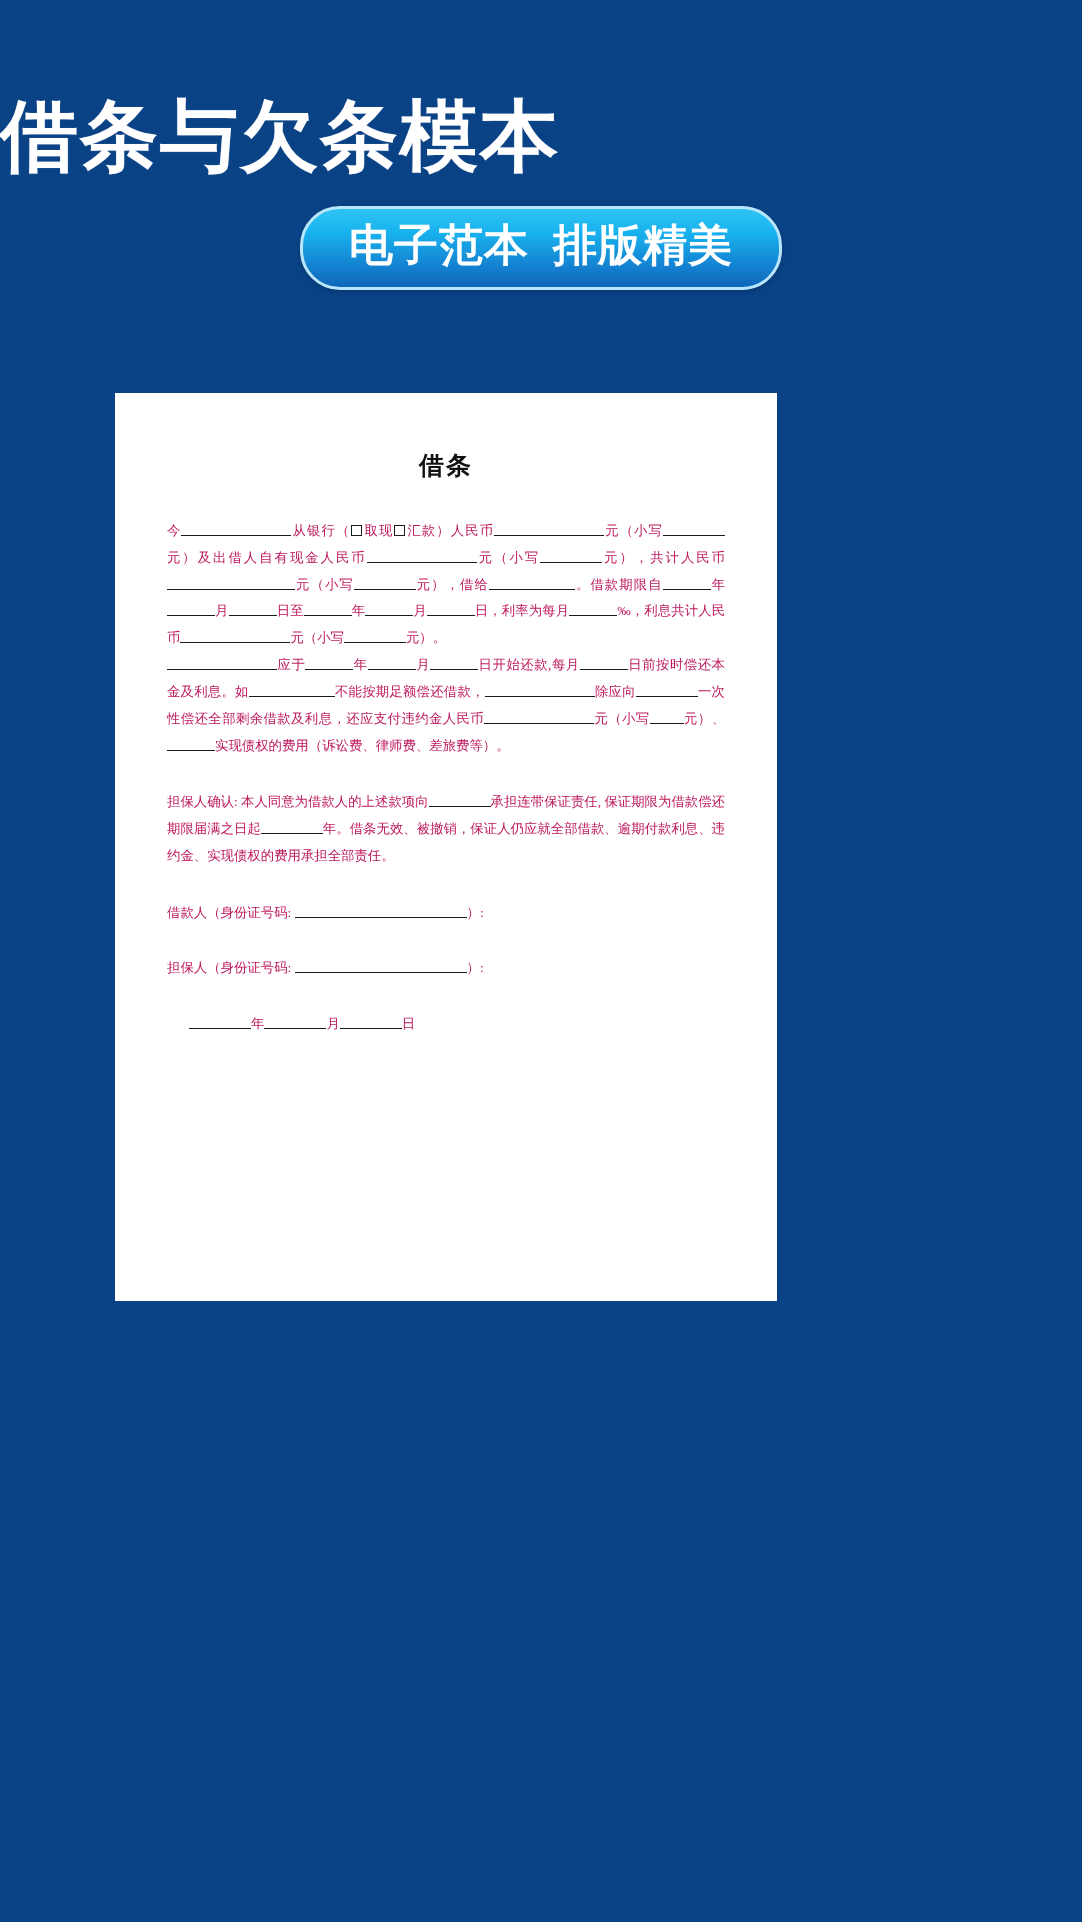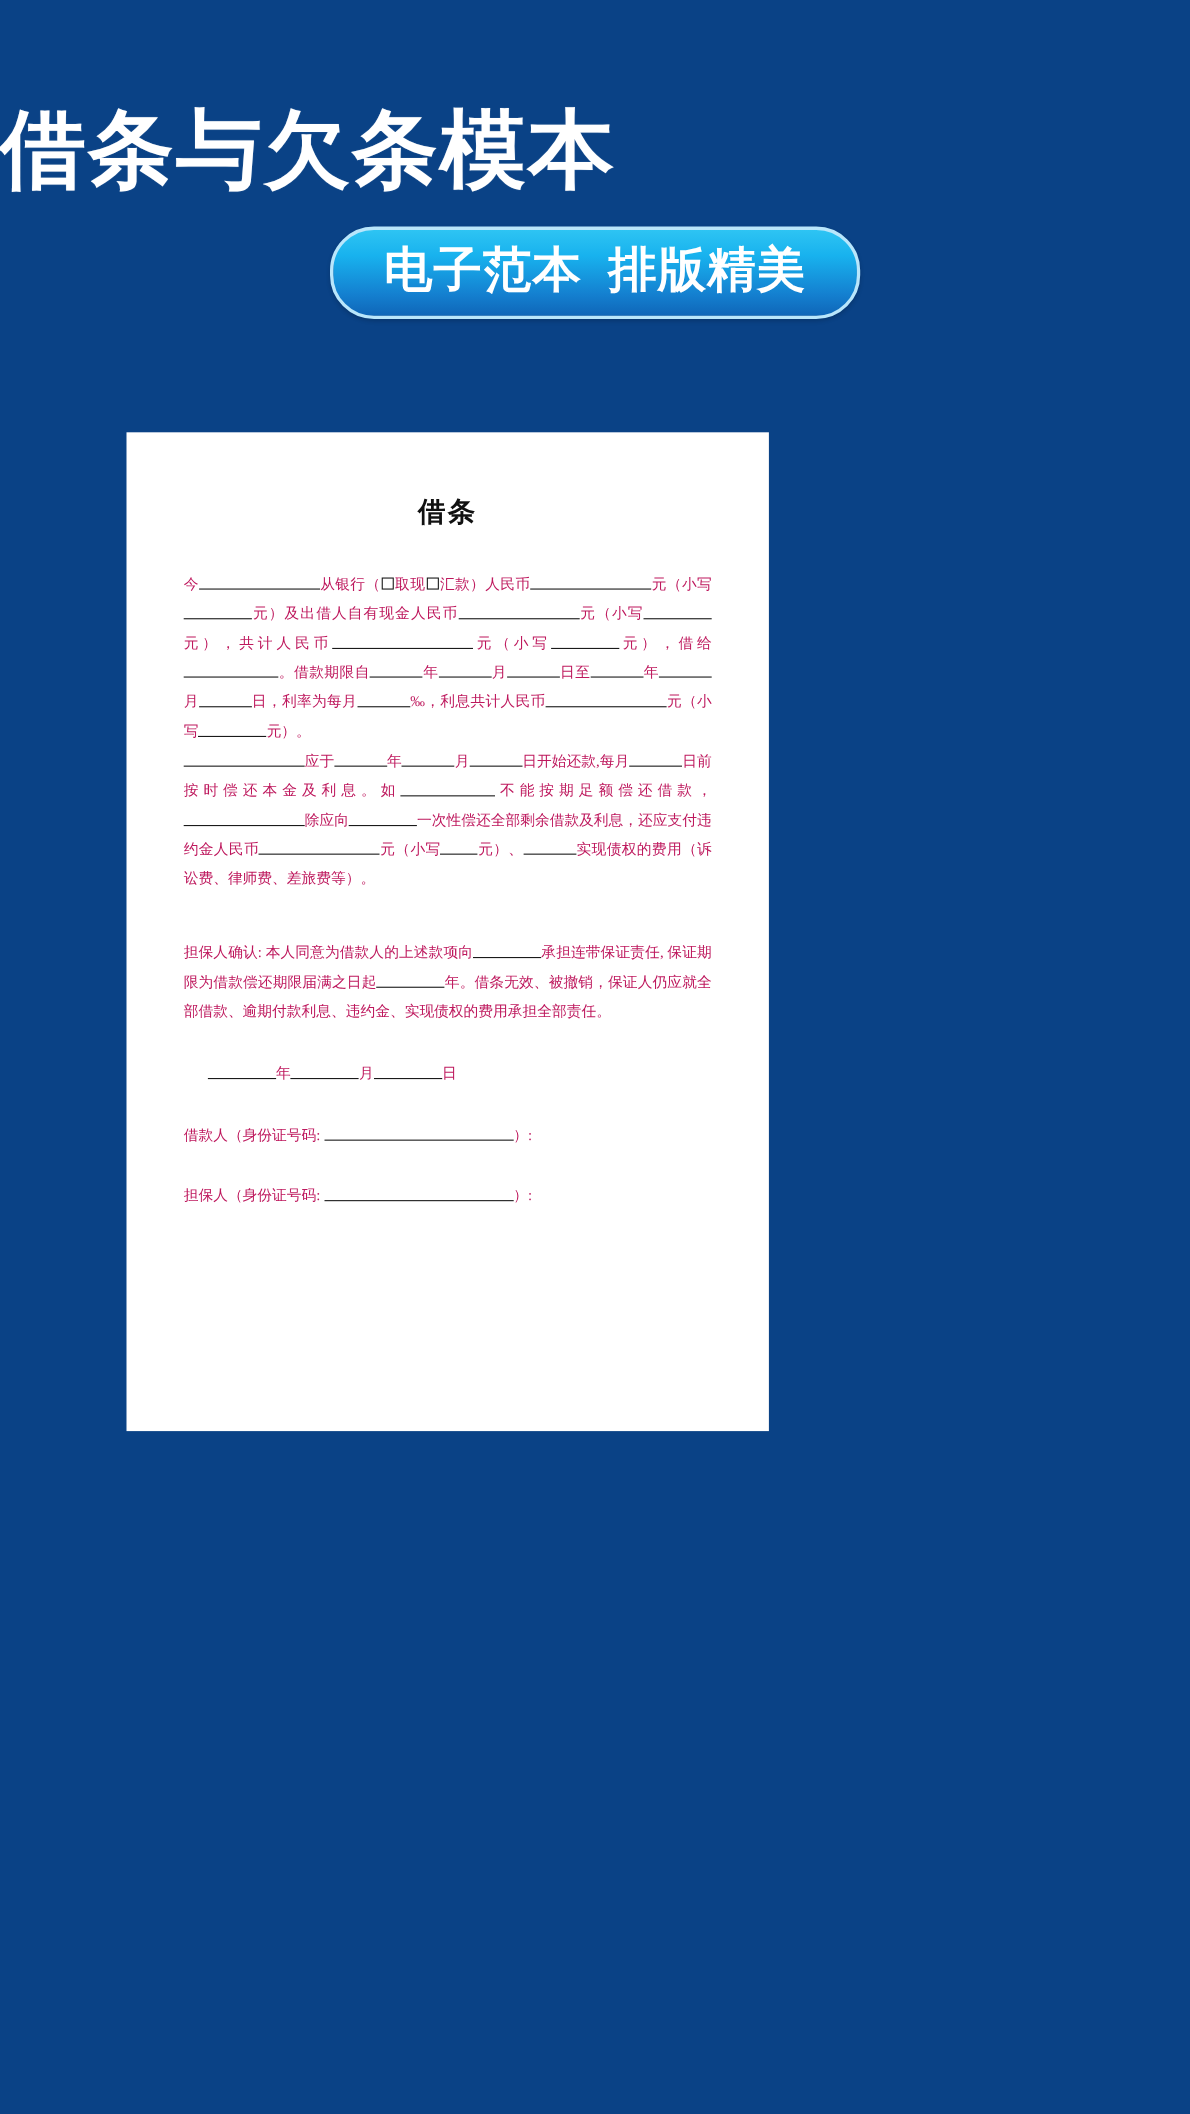--- a/index.html
+++ b/index.html
@@ -54,21 +54,21 @@
     line-height: 1.2;
     white-space: pre;
     box-shadow: 0 2px 4px rgba(0,0,0,0.18);
   }
 
   
   .doc-sheet {
     position: absolute;
     left: 115px;
     top: 393px;
-    width: 584px;
+    width: 662px;
     height: 908px;
     background: #ffffff;
     box-sizing: border-box;
     padding: 0;
   }
 
   .doc-title {
     text-align: center;
     font-family: "Liberation Serif", "DejaVu Serif", serif;
     font-weight: bold;
@@ -95,21 +95,21 @@
     text-align: justify;
     text-justify: inter-character;
     word-break: break-all;
   }
 
   .para + .para {
     margin-top: 0;
   }
 
   .para.spaced {
-    margin-top: 40px;
+    margin-top: 30px;
   }
 
   .sig-line {
     margin: 0;
     padding-top: 30px;
     font-size: 13.4px;
     line-height: 1.9;
   }
 
   .date-line {
@@ -160,22 +160,22 @@
 <div class="doc-sheet">
 
   <h2 class="doc-title">借条</h2>
 
   <div class="doc-body">
     <div id="paragraphs">
         <div class="para"><span>今</span><span class="blank b-xl"></span><span>从银行（</span><span class="chk"></span><span>取现</span><span class="chk"></span><span>汇款）人民币</span><span class="blank b-xl"></span><span>元（小写</span><span class="blank b-md"></span><span>元）及出借人自有现金人民币</span><span class="blank b-xl"></span><span>元（小写</span><span class="blank b-md"></span><span>元），共计人民币</span><span class="blank b-xxl"></span><span>元（小写</span><span class="blank b-md"></span><span>元），借给</span><span class="blank b-lg"></span><span>。借款期限自</span><span class="blank b-sm"></span><span>年</span><span class="blank b-sm"></span><span>月</span><span class="blank b-sm"></span><span>日至</span><span class="blank b-sm"></span><span>年</span><span class="blank b-sm"></span><span>月</span><span class="blank b-sm"></span><span>日，利率为每月</span><span class="blank b-sm"></span><span>‰，利息共计人民币</span><span class="blank b-xl"></span><span>元（小写</span><span class="blank b-md"></span><span>元）。</span></div>
         <div class="para"><span class="blank b-xl"></span><span>应于</span><span class="blank b-sm"></span><span>年</span><span class="blank b-sm"></span><span>月</span><span class="blank b-sm"></span><span>日开始还款,每月</span><span class="blank b-sm"></span><span>日前按时偿还本金及利息。如</span><span class="blank b-lg"></span><span>不能按期足额偿还借款，</span><span class="blank b-xl"></span><span>除应向</span><span class="blank b-md"></span><span>一次性偿还全部剩余借款及利息，还应支付违约金人民币</span><span class="blank b-xl"></span><span>元（小写</span><span class="blank b-xs"></span><span>元）、</span><span class="blank b-sm"></span><span>实现债权的费用（诉讼费、律师费、差旅费等）。</span></div>
         <div class="para spaced"><span>担保人确认: 本人同意为借款人的上述款项向</span><span class="blank b-md"></span><span>承担连带保证责任, 保证期限为借款偿还期限届满之日起</span><span class="blank b-md"></span><span>年。借条无效、被撤销，保证人仍应就全部借款、逾期付款利息、违约金、实现债权的费用承担全部责任。</span></div>
       </div>
-    <div id="dateline">
-        <div class="date-line"><span class="blank b-md"></span><span>年</span><span class="blank b-md"></span><span>月</span><span class="blank b-md"></span><span>日</span></div>
-      </div>
     <div id="signatures">
         <div class="sig-line"><span>借款人（身份证号码: </span><span class="blank b-id"></span><span>）:</span></div>
         <div class="sig-line"><span>担保人（身份证号码: </span><span class="blank b-id"></span><span>）:</span></div>
+      </div>
+    <div id="dateline">
+        <div class="date-line"><span class="blank b-md"></span><span>年</span><span class="blank b-md"></span><span>月</span><span class="blank b-md"></span><span>日</span></div>
       </div>
   </div>
 
 </div>
 
 </body></html>

